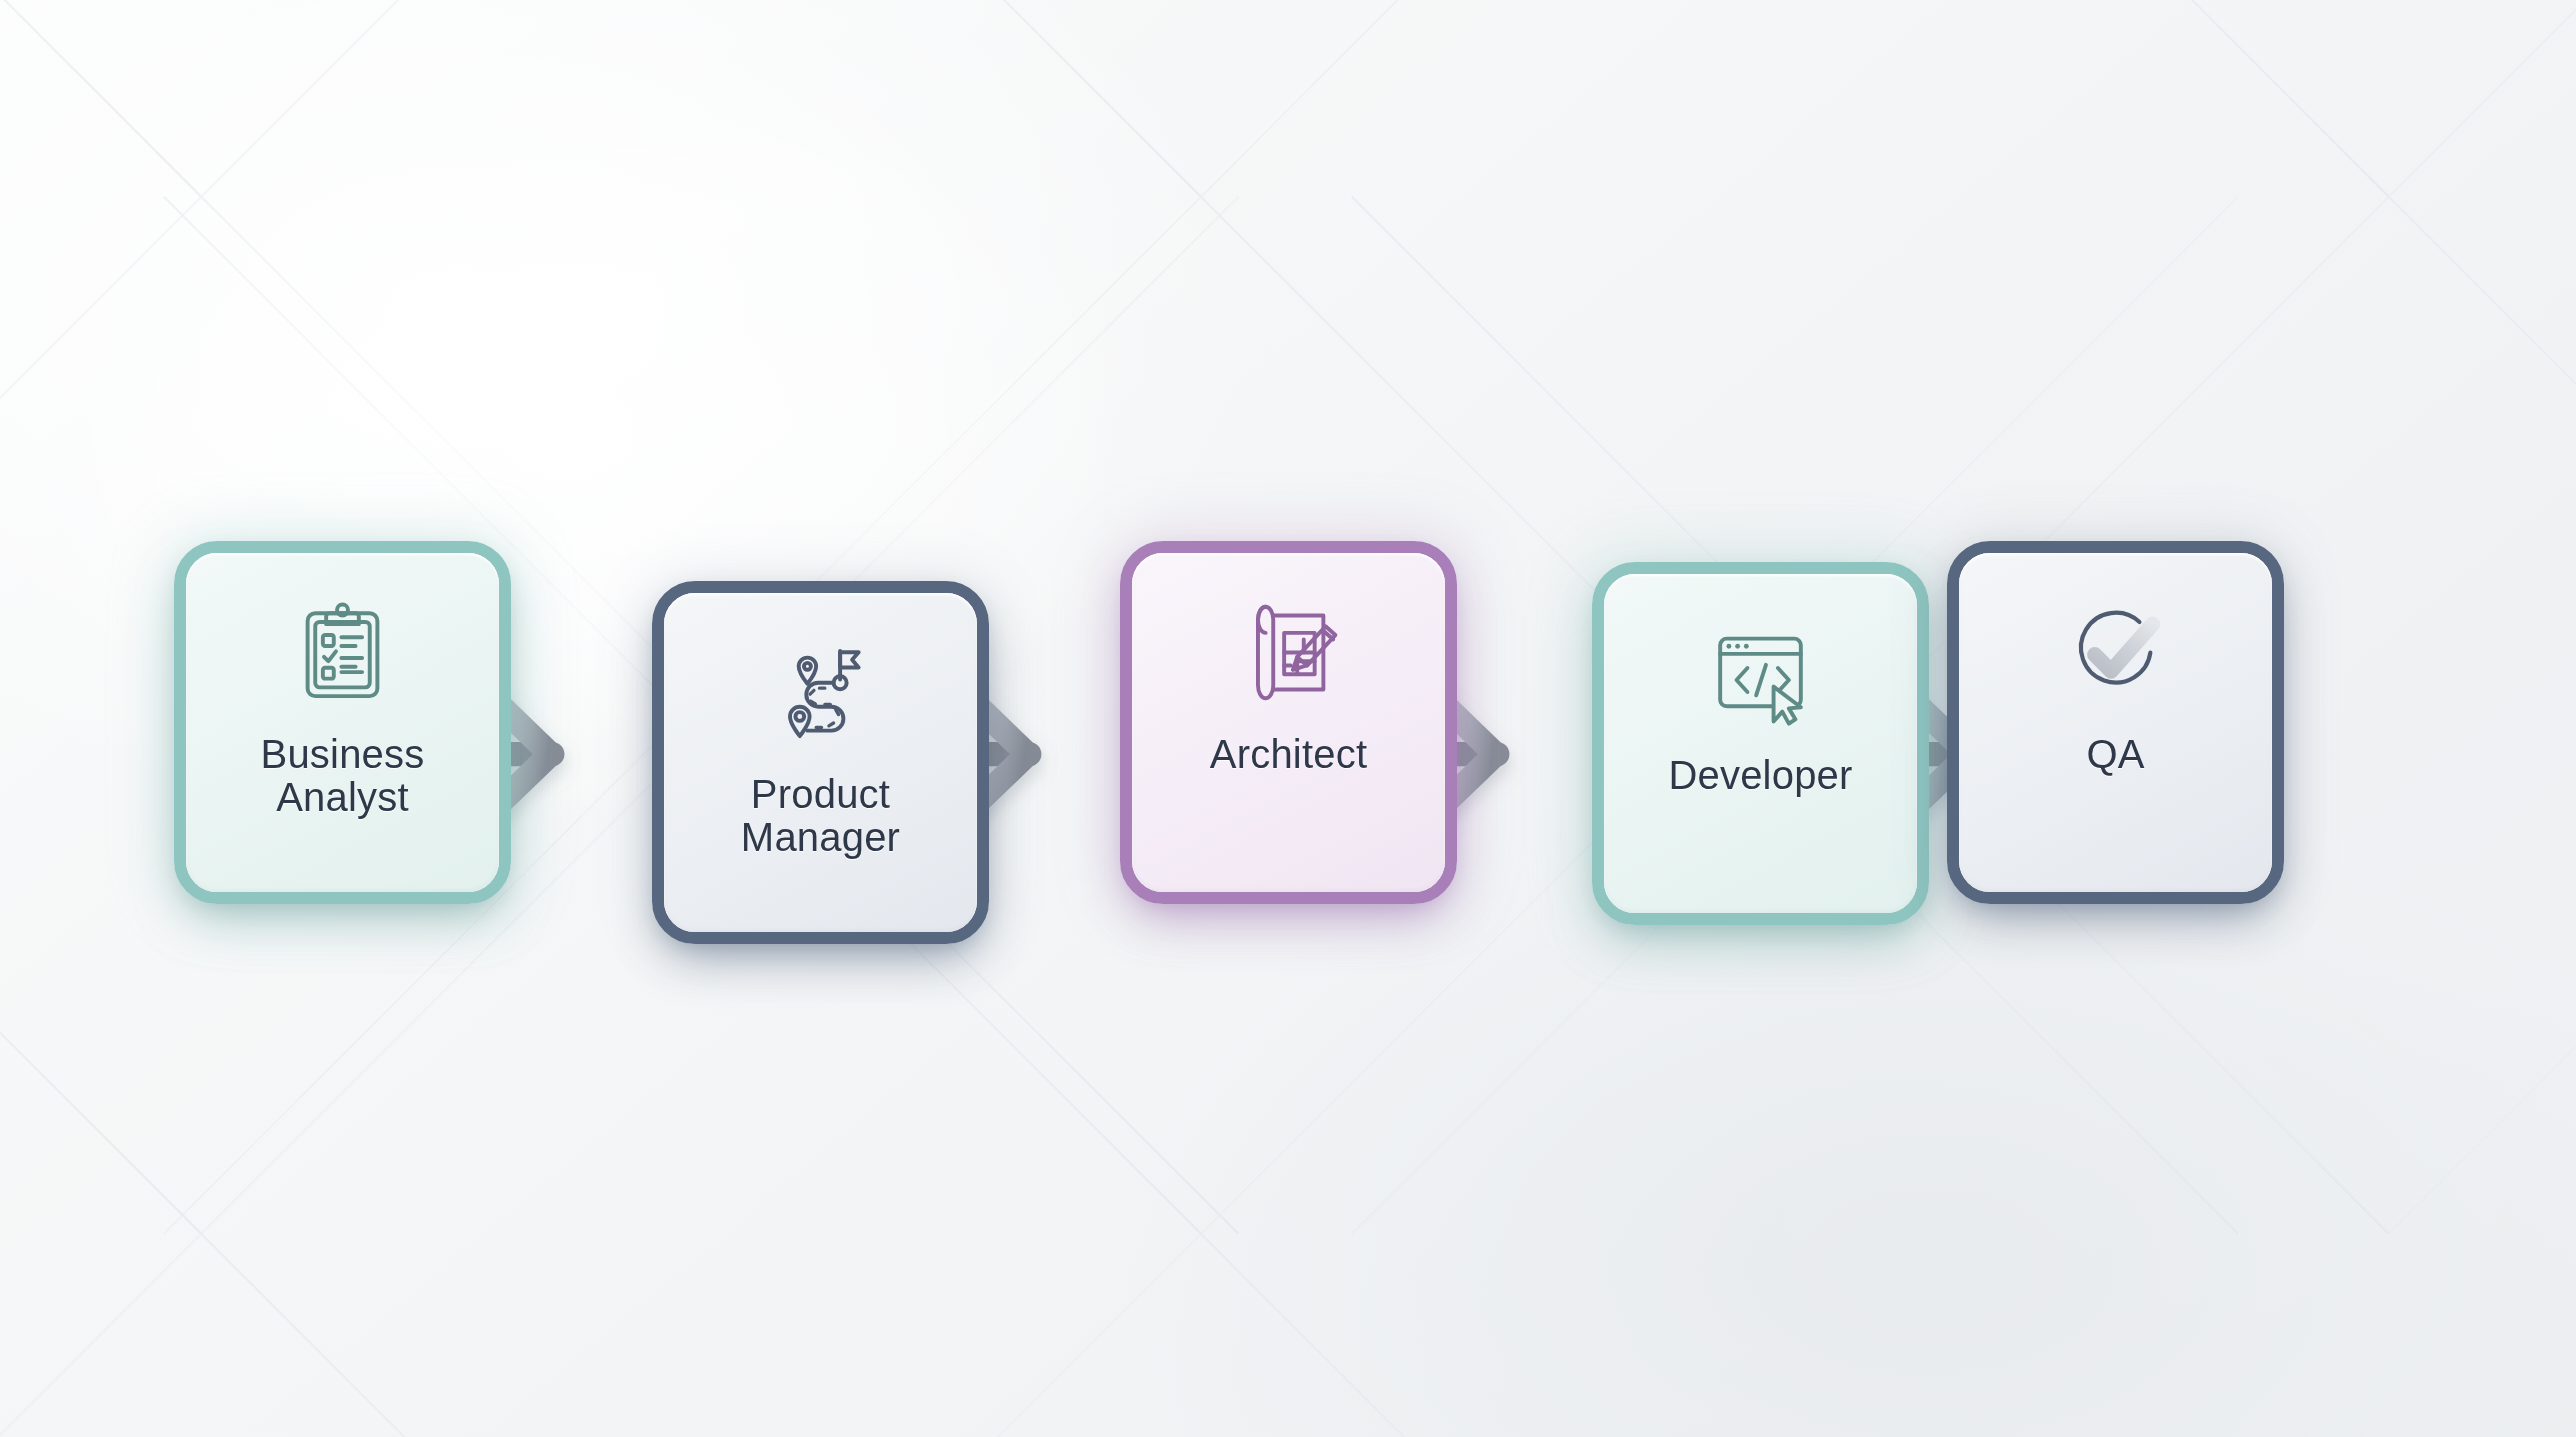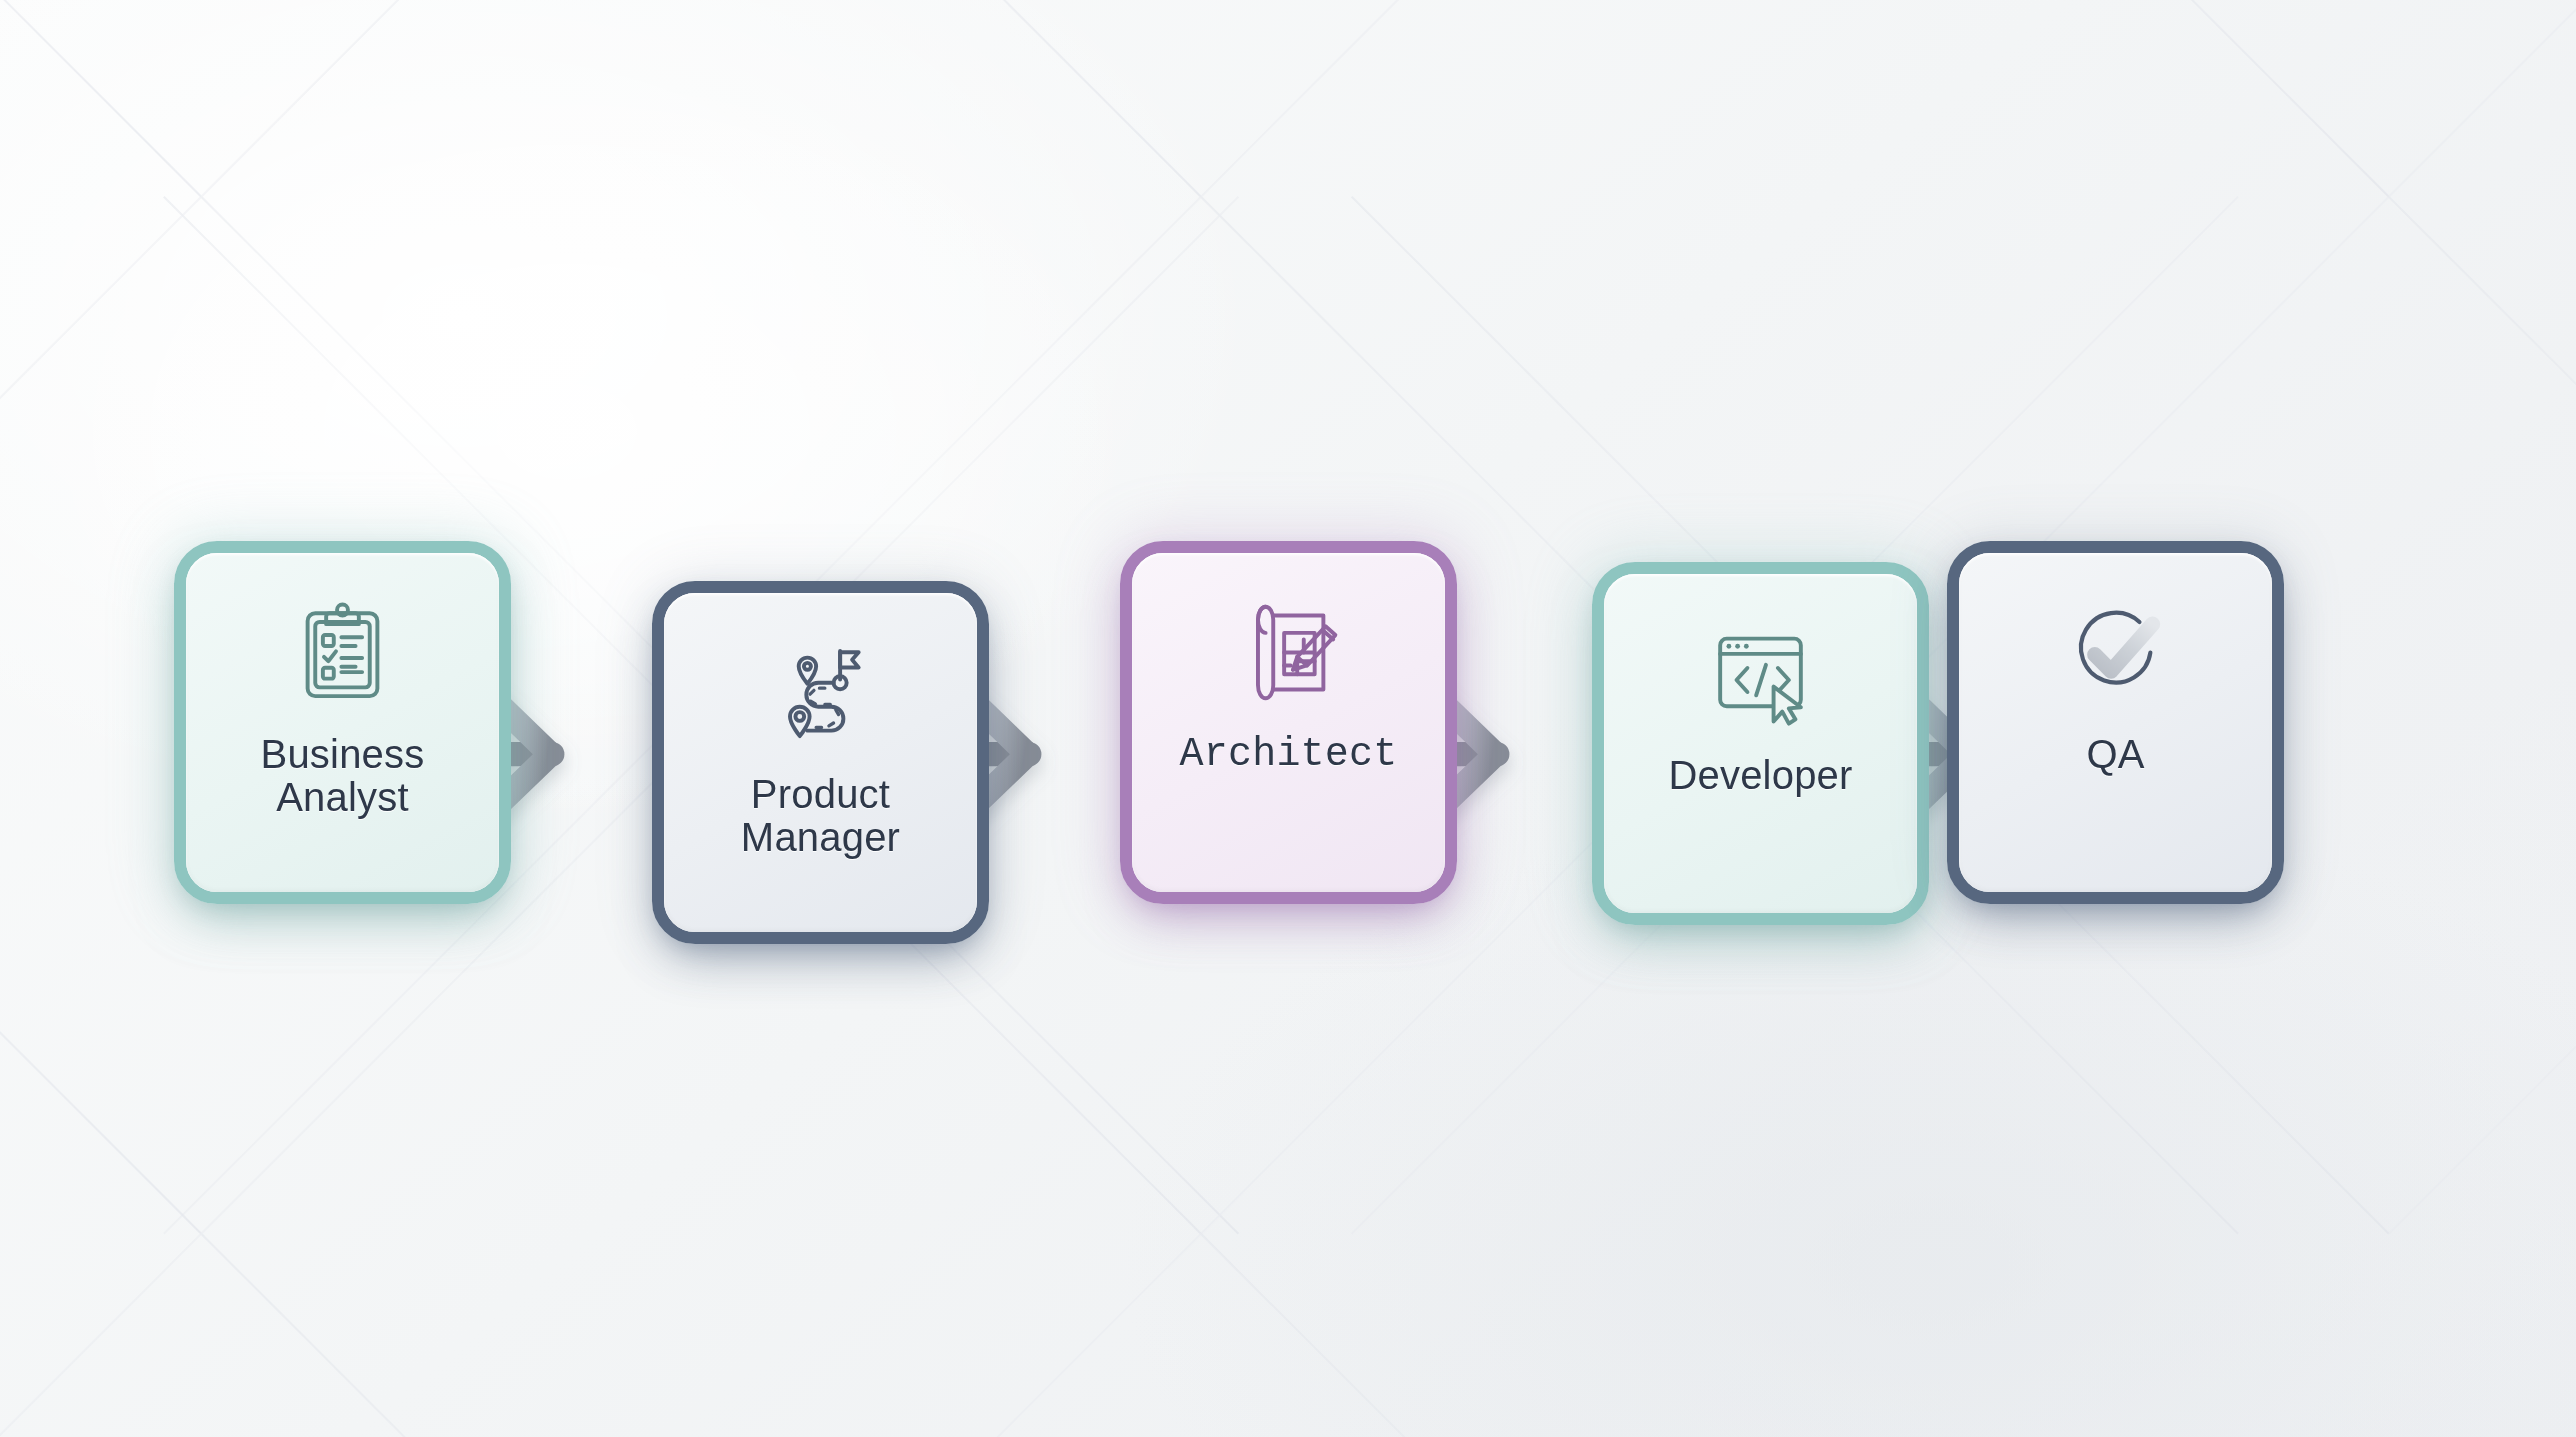--- a/index.html
+++ b/index.html
@@ -121,21 +121,20 @@
   .card.accent-slate .card-inner {
     background: linear-gradient(152deg, #f4f6f8 0%, #eceff3 52%, #e4e8ee 100%);
   }
 
   .card.accent-purple {
     border-color: #a87fb9;
     box-shadow:
       0 24px 49px -13px rgba(150,110,170,0.46),
       0 9.4px 22.5px -7.5px rgba(150,110,170,0.26),
       0 0 60px 5.6px rgba(186,148,202,0.26);
-    font-family: Liberation Mono, monospace;
   }
   .card.accent-purple .card-inner {
     background: linear-gradient(152deg, #faf5fb 0%, #f5edf7 52%, #f0e6f3 100%);
   }
 
   
   .card-inner::after {
     content: "";
     position: absolute;
     inset: 0;

